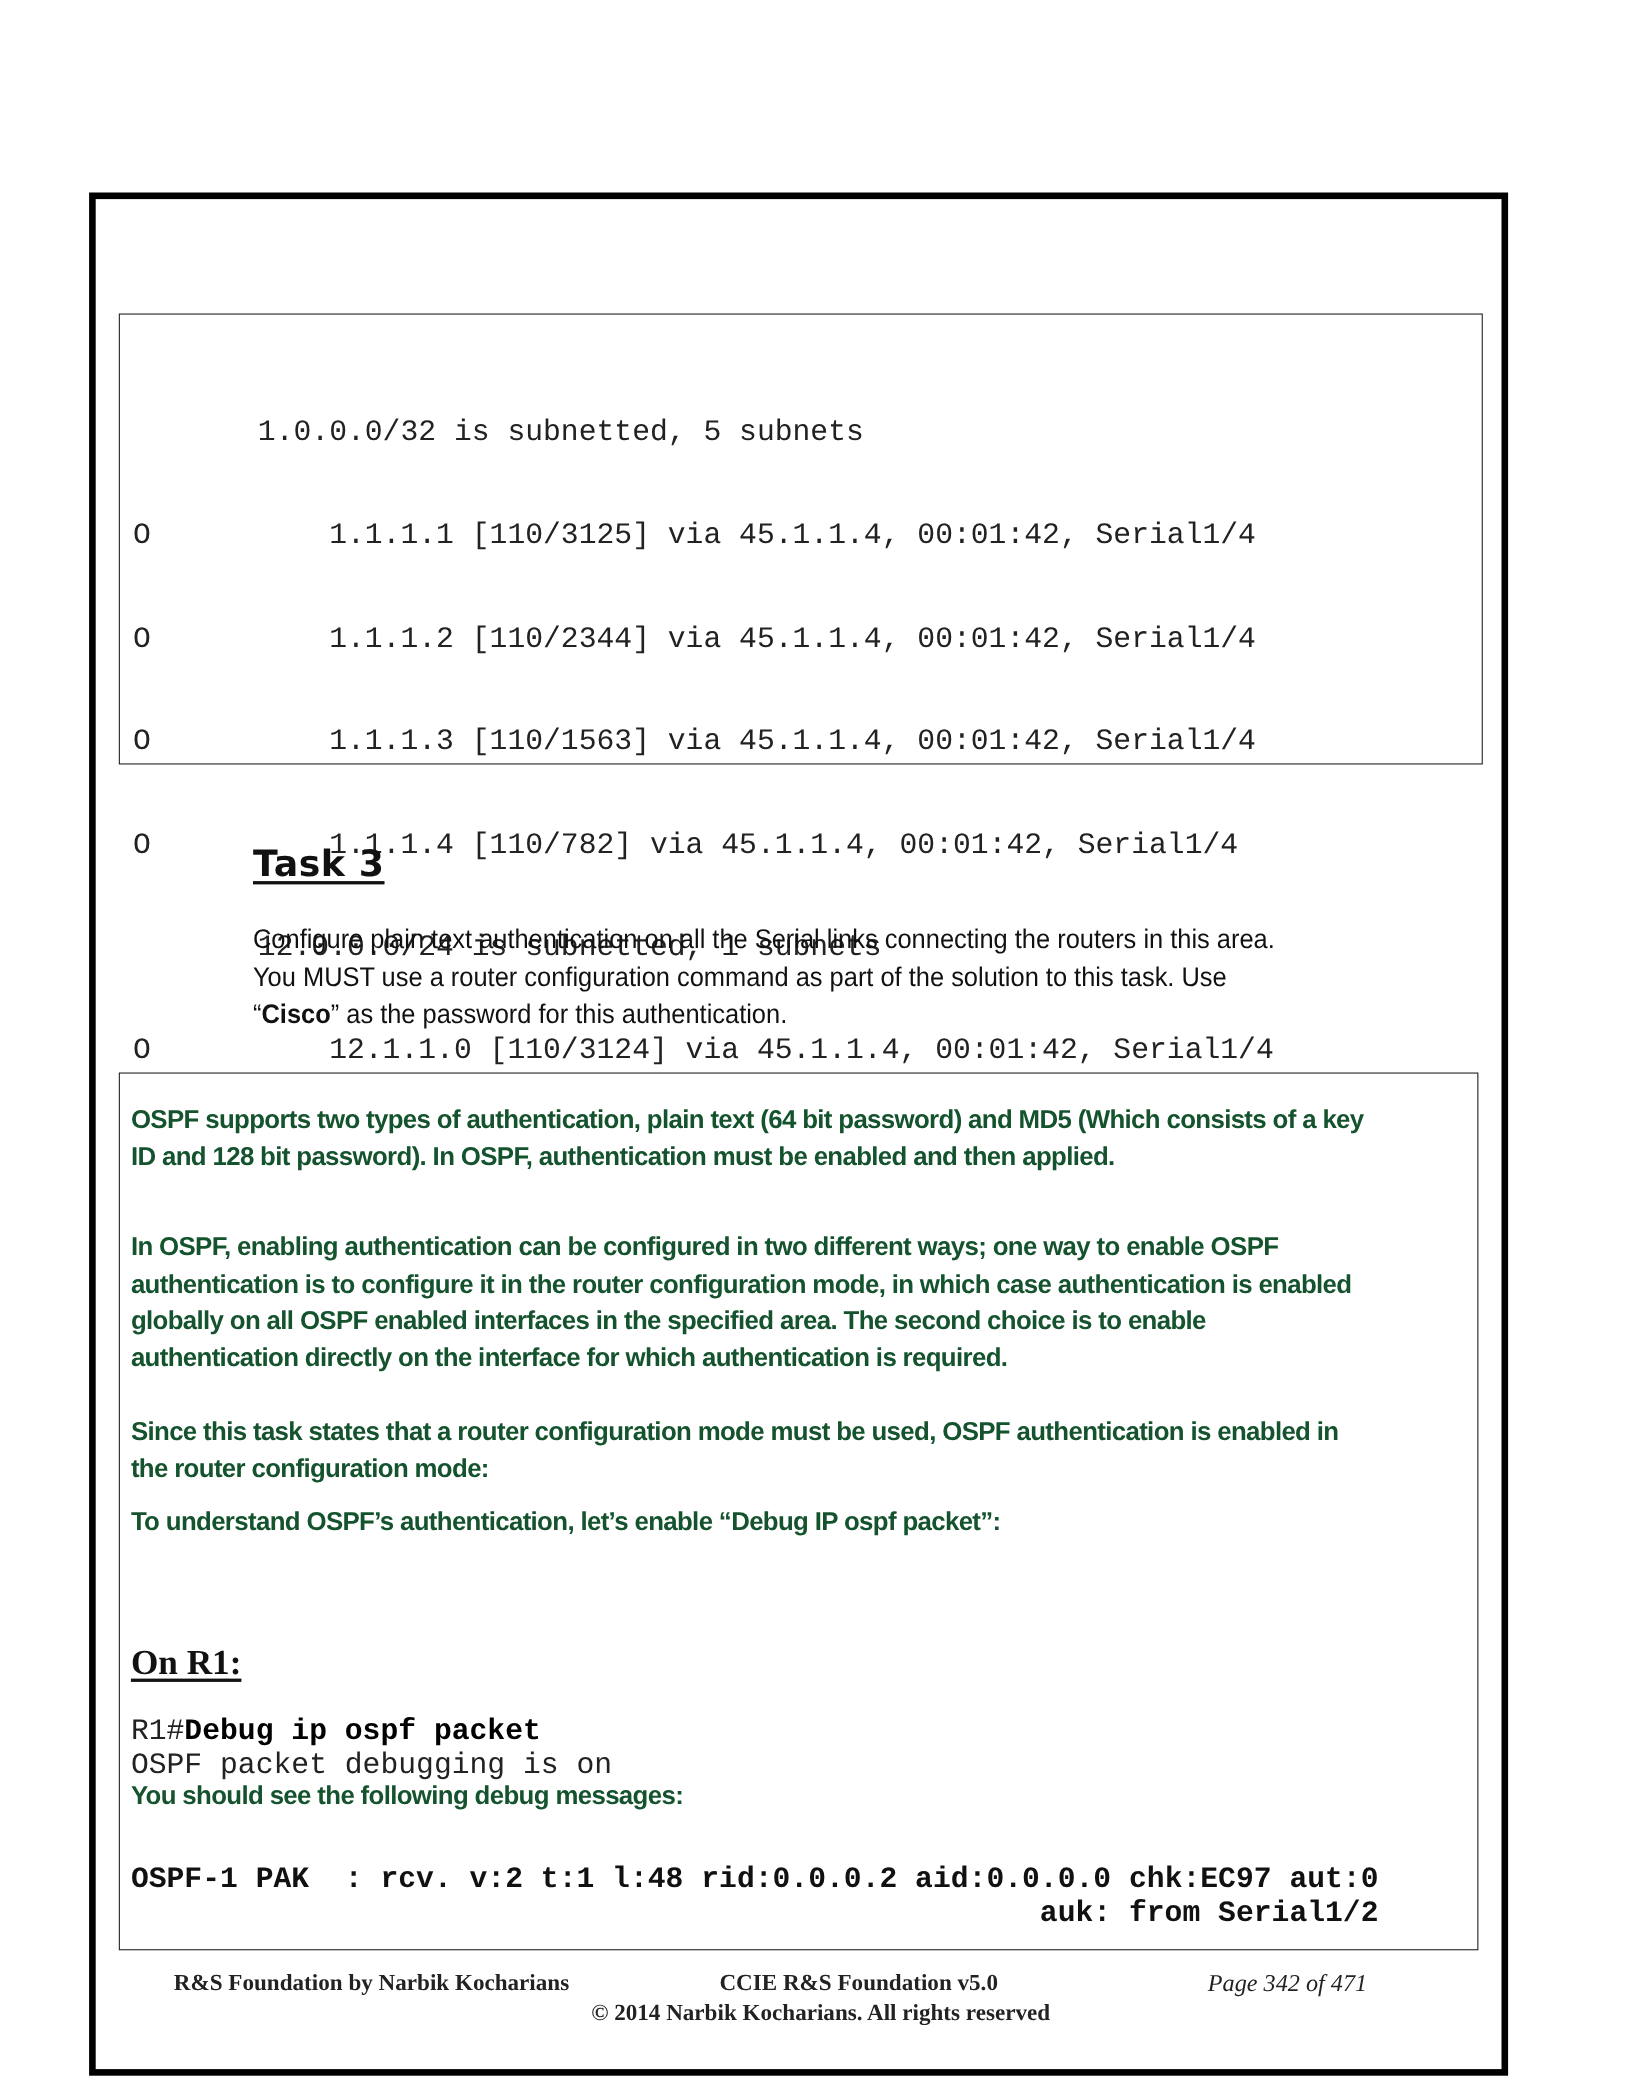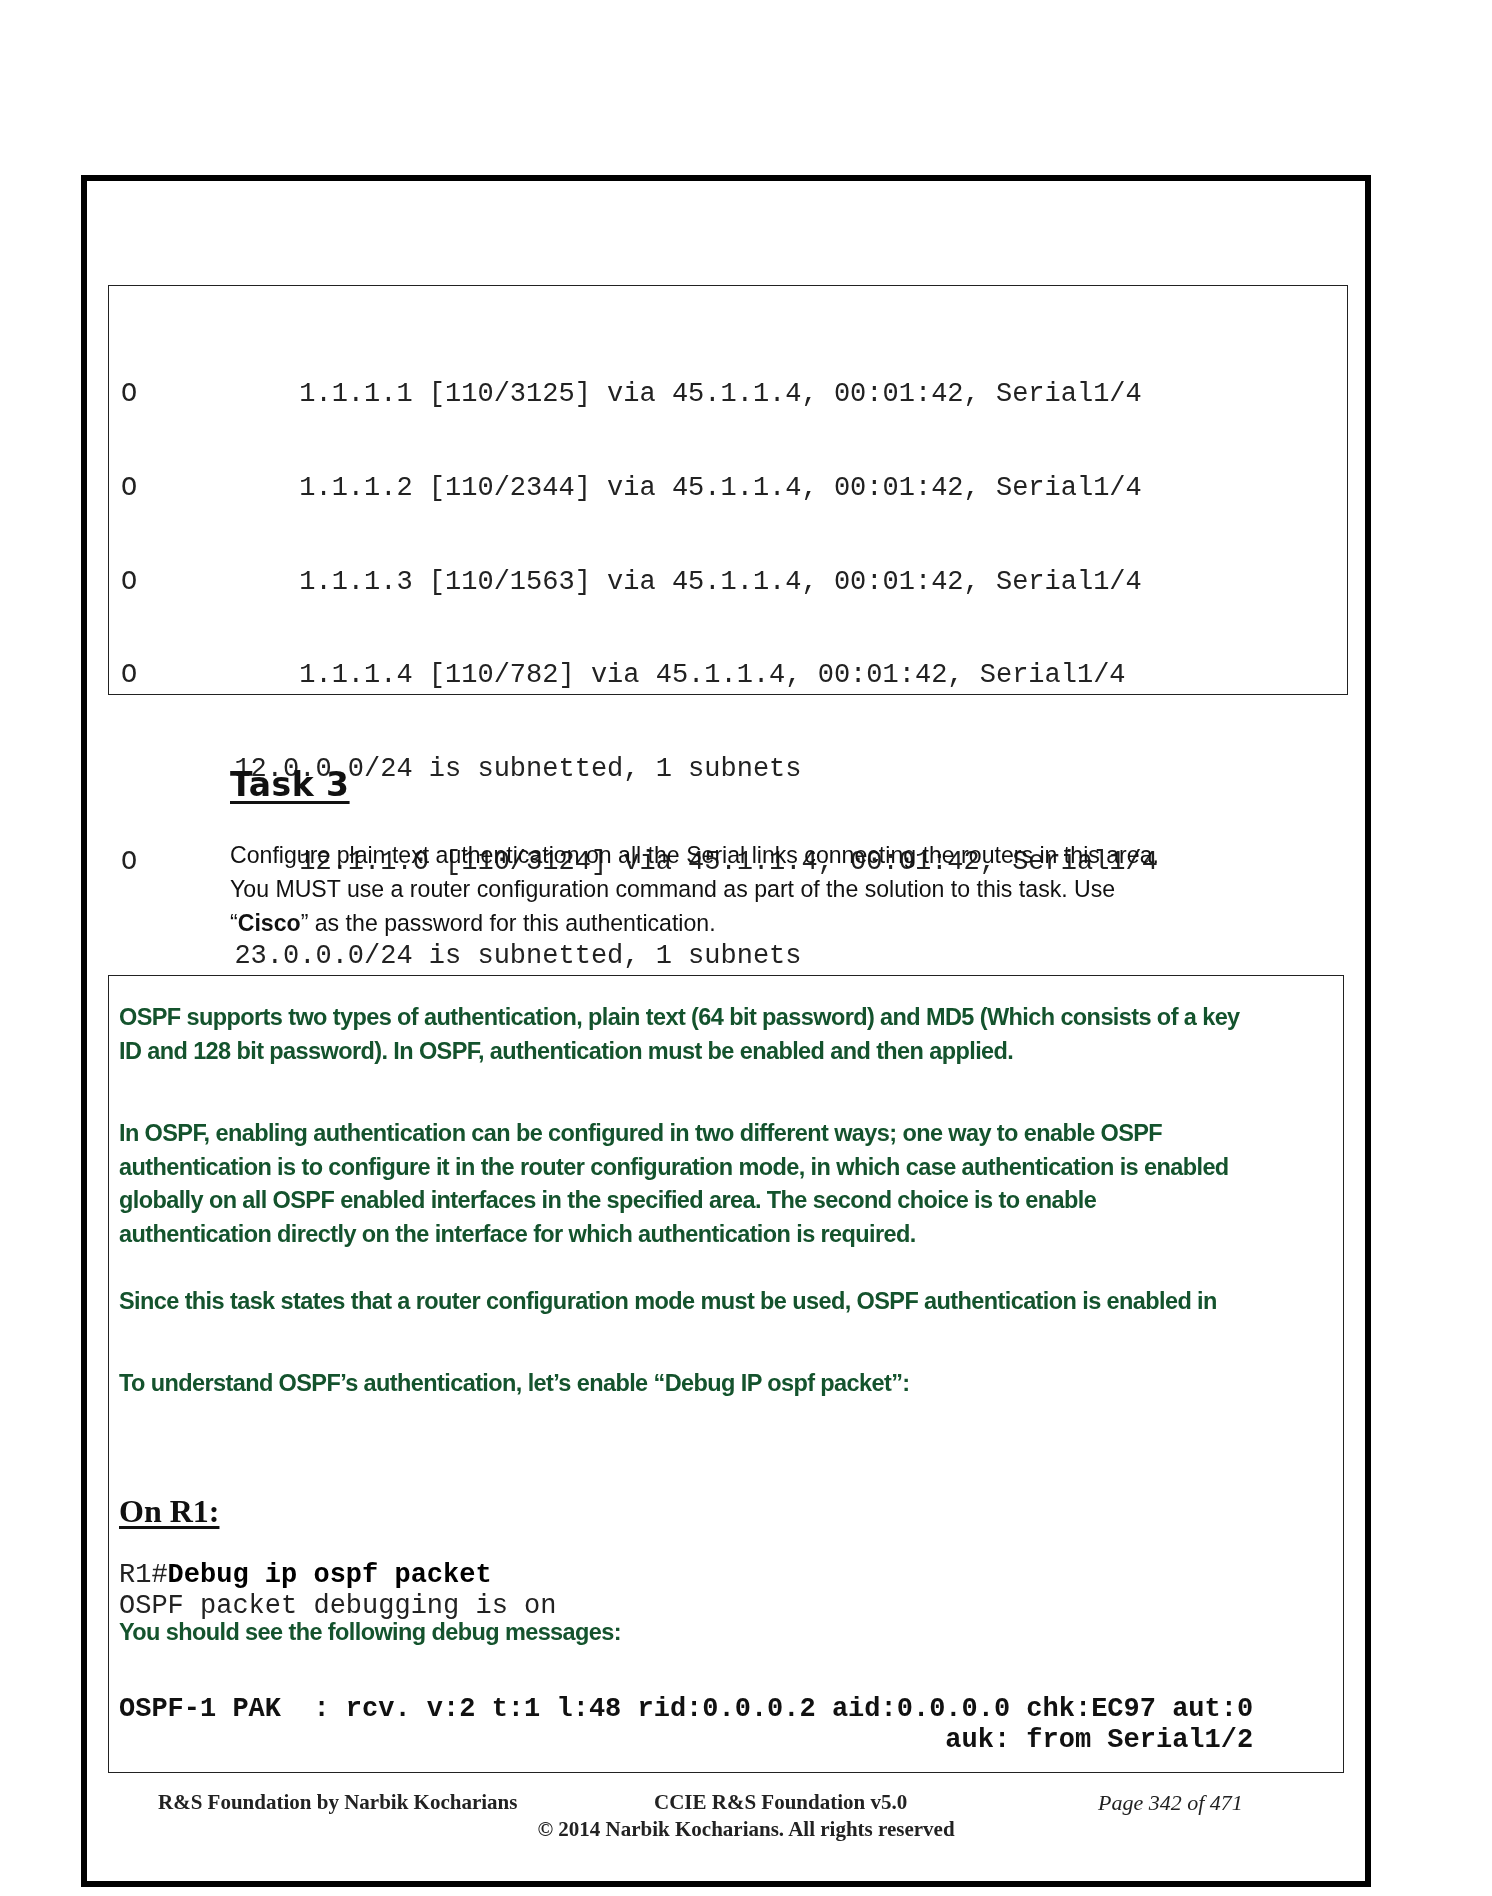--- a/index.html
+++ b/index.html
@@ -24,20 +24,21 @@
   .footer-copy { position:absolute; top:1817px; left:0; width:1492px; text-align:center; font-family:"Liberation Serif", serif; font-weight:bold; font-size:21px; color:#222; }
   .italic { font-style:italic; font-weight:normal; }
 </style>
 </head>
 <body>
 
 <div class="outer"></div>
 
 <div class="box" id="route-box">
   <div class="route-lines mono">
+    <span class="line"><span></span><span>       1.0.0.0/32 is subnetted, 5 subnets</span></span>
     <span class="line"><span>O</span><span>          1.1.1.1 [110/3125] via 45.1.1.4, 00:01:42, Serial1/4</span></span>
     <span class="line"><span>O</span><span>          1.1.1.2 [110/2344] via 45.1.1.4, 00:01:42, Serial1/4</span></span>
     <span class="line"><span>O</span><span>          1.1.1.3 [110/1563] via 45.1.1.4, 00:01:42, Serial1/4</span></span>
     <span class="line"><span>O</span><span>          1.1.1.4 [110/782] via 45.1.1.4, 00:01:42, Serial1/4</span></span>
     <span class="line"><span></span><span>       12.0.0.0/24 is subnetted, 1 subnets</span></span>
     <span class="line"><span>O</span><span>          12.1.1.0 [110/3124] via 45.1.1.4, 00:01:42, Serial1/4</span></span>
     <span class="line"><span></span><span>       23.0.0.0/24 is subnetted, 1 subnets</span></span>
     <span class="line"><span>O</span><span>          23.1.1.0 [110/2343] via 45.1.1.4, 00:01:42, Serial1/4</span></span>
     <span class="line"><span></span><span>       34.0.0.0/24 is subnetted, 1 subnets</span></span>
     <span class="line"><span>O</span><span>          34.1.1.0 [110/1562] via 45.1.1.4, 00:01:42, Serial1/4</span></span>
@@ -57,20 +58,21 @@
     <span class="l">ID and 128 bit password).  In OSPF, authentication must be enabled and then applied.</span>
   </div>
   <div class="para" style="top:141px">
     <span class="l">In OSPF, enabling authentication can be configured in two different ways; one way to enable OSPF</span>
     <span class="l">authentication is to configure it in the router configuration mode, in which case authentication is enabled</span>
     <span class="l">globally on all OSPF enabled interfaces in the specified area. The second choice is to enable</span>
     <span class="l">authentication directly on the interface for which authentication is required.</span>
   </div>
   <div class="para" style="top:309px">
     <span class="l">Since this task states that a router configuration mode must be used, OSPF authentication is enabled in</span>
+    <span class="l">the router configuration mode:</span>
   </div>
   <div class="para" style="top:391px">
     <span class="l">To understand OSPF’s authentication, let’s enable “Debug IP ospf packet”:</span>
   </div>
   <div class="on-r1">On R1:</div>
   <div class="cli mono" style="top:584px"><span>R1#</span><b>Debug ip ospf packet</b></div>
   <div class="cli mono" style="top:615px">OSPF packet debugging is on</div>
   <div class="para" style="top:640px">
     <span class="l">You should see the following debug messages:</span>
   </div>

